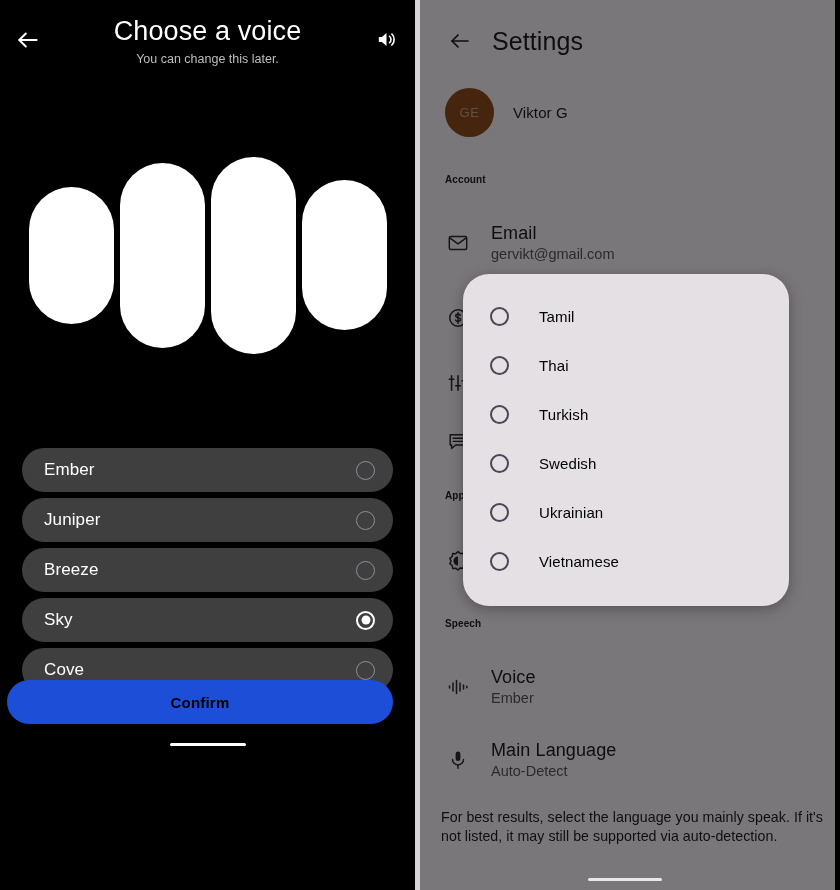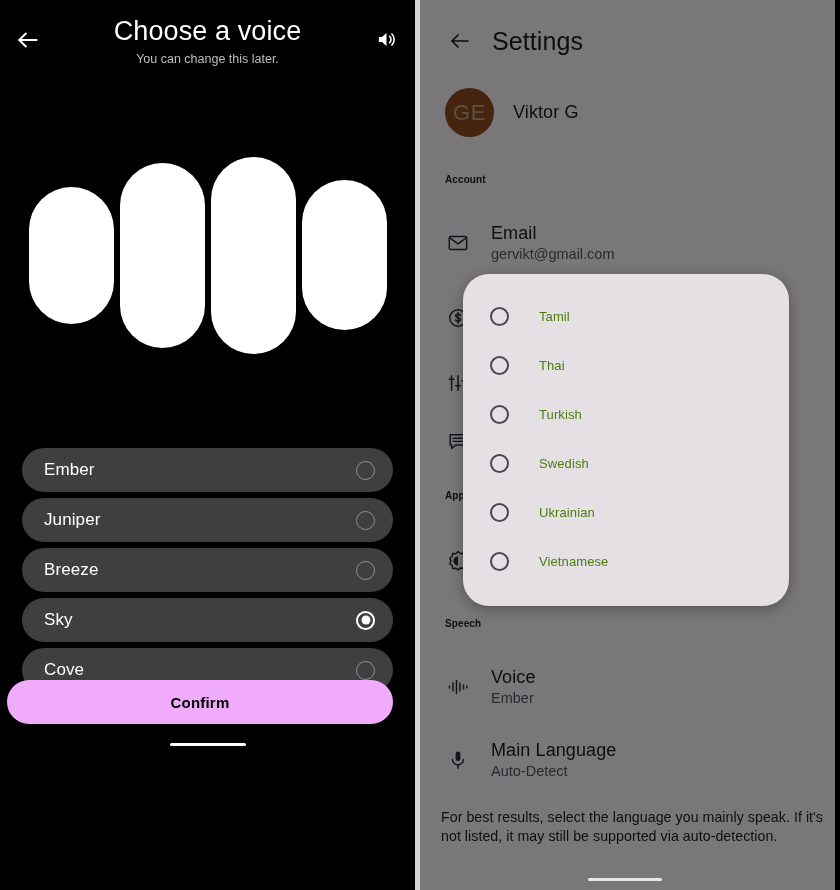--- a/index.html
+++ b/index.html
@@ -91,21 +91,21 @@
     content: "";
     position: absolute; left: 50%; top: 50%;
     width: 9px; height: 9px; border-radius: 50%;
     background: #ffffff;
     transform: translate(-50%, -50%);
   }
 
   .confirm-btn {
     position: absolute; left: 7px; right: 22px; bottom: 30px;
     height: 44px;
-    background: #f0abfc;
+    background: #1d4ed8;
     border-radius: 24px;
     display: flex; align-items: center; justify-content: center;
     color: #000000; font-size: 15px; font-weight: 700;
     letter-spacing: 0.2px;
     border: none; cursor: pointer;
     font-family: "Liberation Sans", sans-serif;
   }
   .home-indicator-left {
     position: absolute; left: 50%; bottom: 8px;
     transform: translateX(-50%);
@@ -154,25 +154,25 @@
 
   .profile-row {
     position: absolute; left: 18px; top: 88px;
     display: flex; align-items: center;
     cursor: pointer;
   }
   .avatar {
     width: 49px; height: 49px; border-radius: 50%;
     background: #8a4a1c;
     display: flex; align-items: center; justify-content: center;
-    color: #bba08c; font-size: 22px; font-weight: 400;
+    color: #bba08c; font-size: 13px; font-weight: 400;
     letter-spacing: 0.5px;
   }
   .profile-name {
-    color: #1c1b1e; font-size: 18px; font-weight: 400; margin-left: 19px;
+    color: #1c1b1e; font-size: 15px; font-weight: 400; margin-left: 19px;
     letter-spacing: 0.1px;
   }
 
   .section-label {
     position: absolute; left: 18px;
     color: #1c1b1e; font-size: 10px; font-weight: 700;
     letter-spacing: 0.1px;
   }
 
   .setting-row {
@@ -226,21 +226,21 @@
     padding-left: 27px;
     cursor: pointer;
   }
   .radio-light {
     width: 19px; height: 19px; border-radius: 50%;
     border: 2px solid #474755;
     flex: 0 0 19px;
     background: transparent;
   }
   .lang-name {
-    color: #4d7c0f; font-size: 13px; font-weight: 400;
+    color: #000000; font-size: 15px; font-weight: 400;
     margin-left: 30px; letter-spacing: 0.1px;
   }
 </style>
 </head>
 <body>
 
 <div class="screen">
 
   <div class="left-panel">
 

